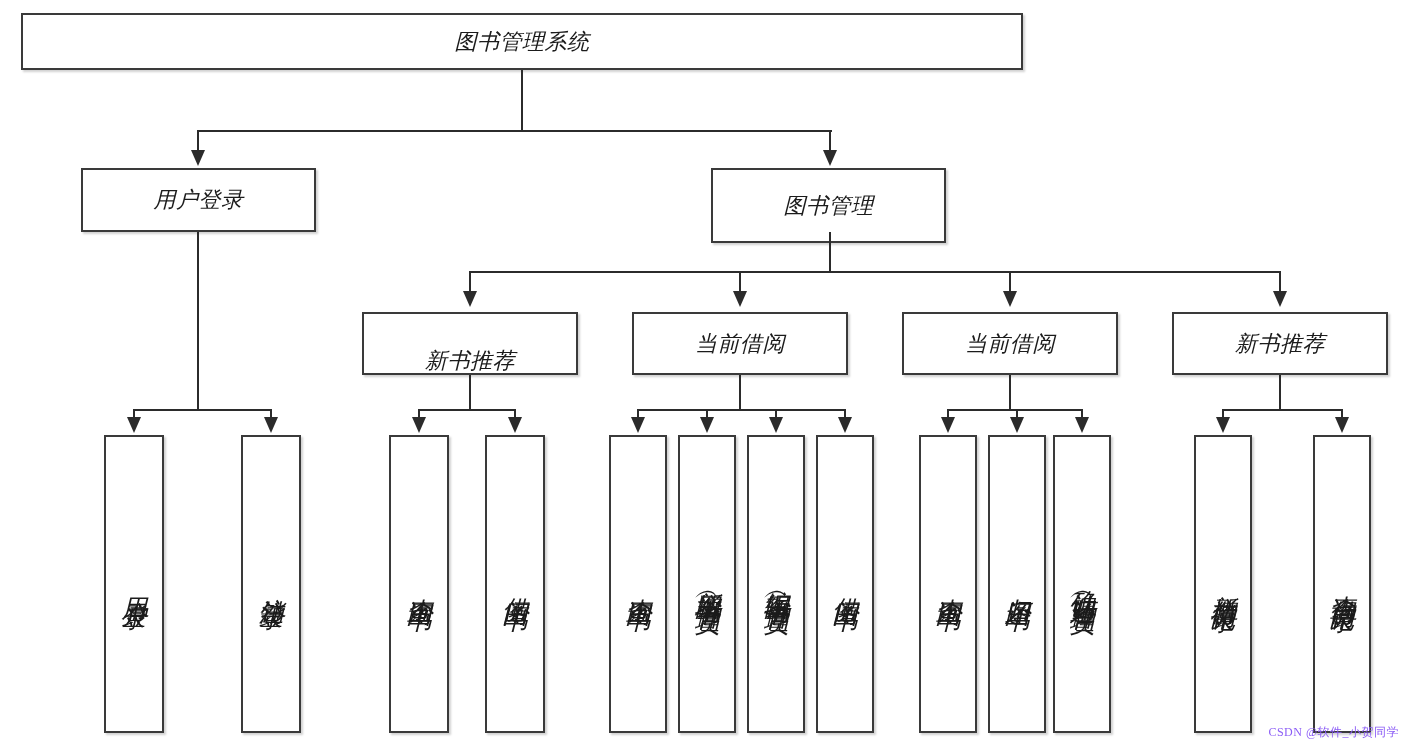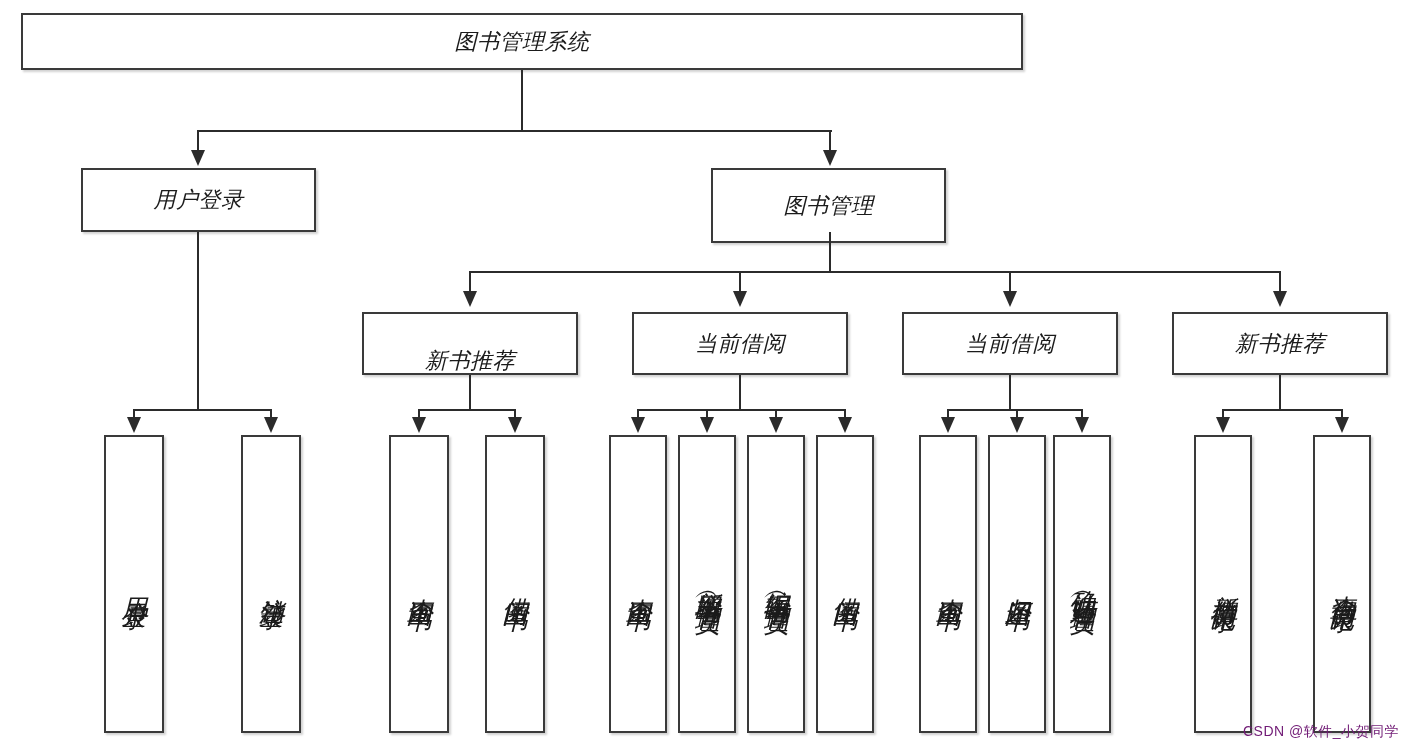--- a/index.html
+++ b/index.html
@@ -61,25 +61,25 @@
     width: 0;
     height: 0;
     border-left: 7px solid transparent;
     border-right: 7px solid transparent;
     border-top: 16px solid #2b2b2b;
   }
   #watermark {
     position: absolute;
     right: 6px;
     bottom: 6px;
-    font-size: 14px;
-    color: #701a75;
+    font-size: 12px;
+    color: #8b5cf6;
     letter-spacing: 0.5px;
     white-space: nowrap;
-    font-family: Liberation Sans, sans-serif;
+    font-family: Liberation Serif, serif;
   }
 </style>
 </head>
 <body>
 
 <div id="canvas">
 
   <div class="node horiz" style="left:21px; top:13px; width:1002px; height:57px;">
     <span class="label">图书管理系统</span>
   </div>

